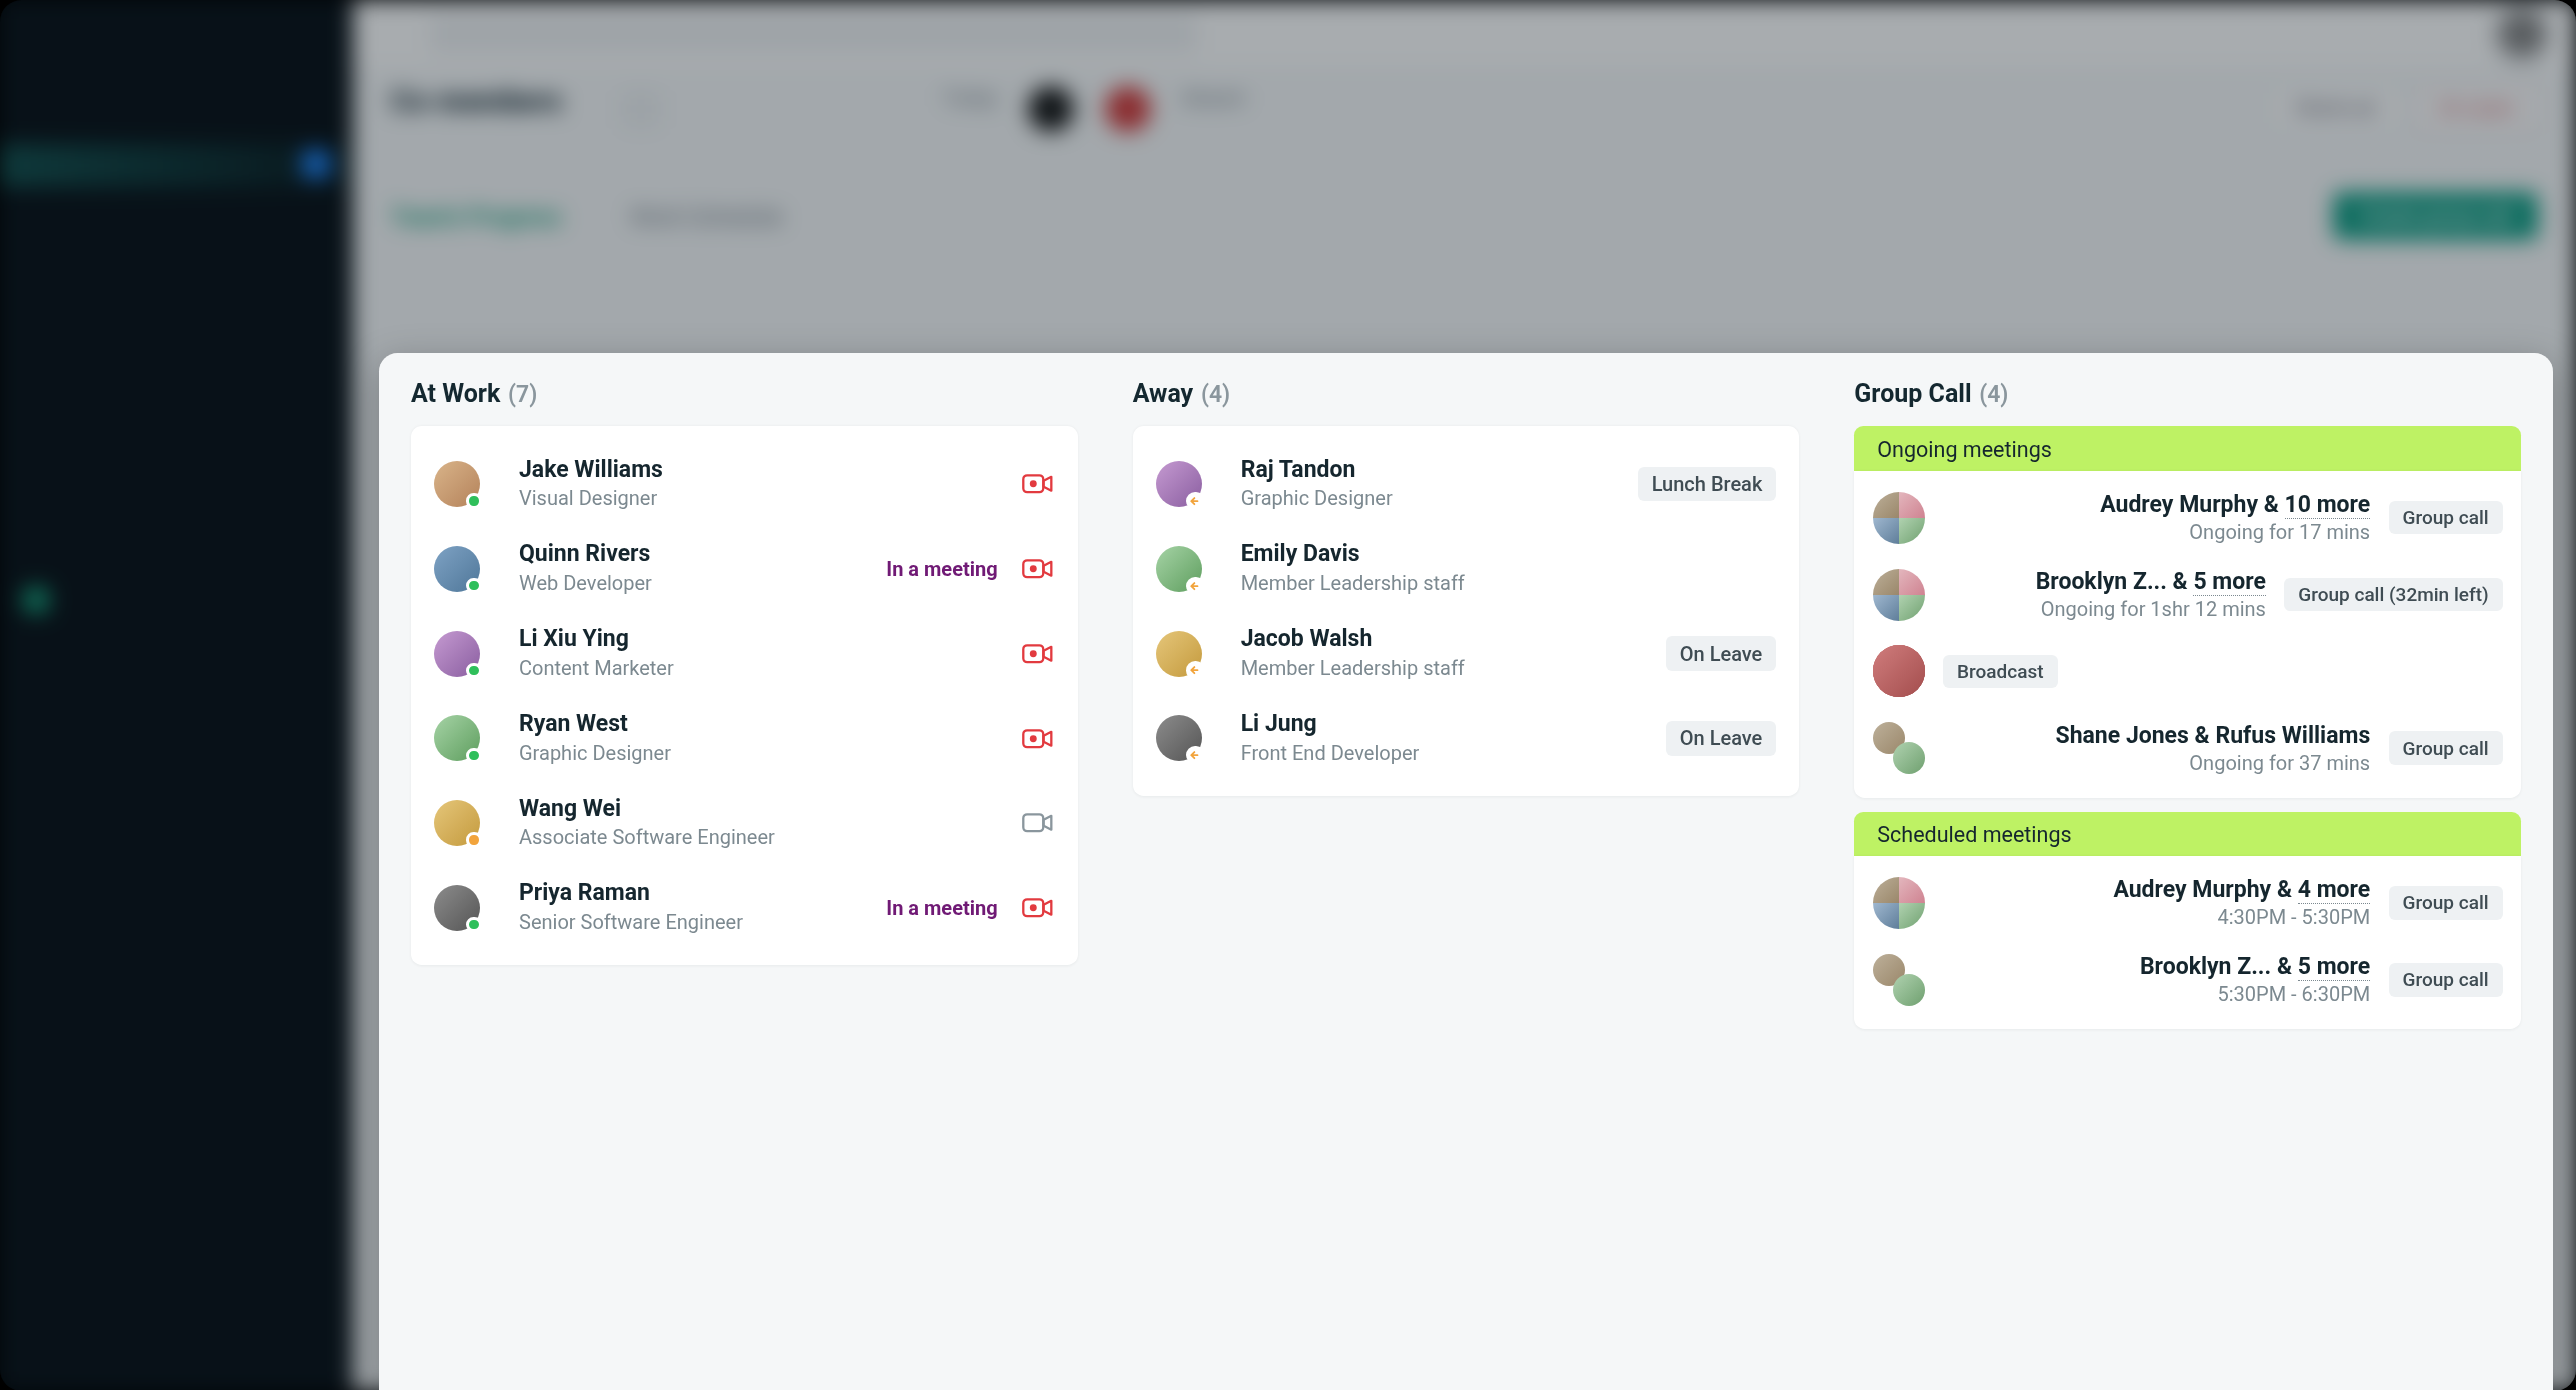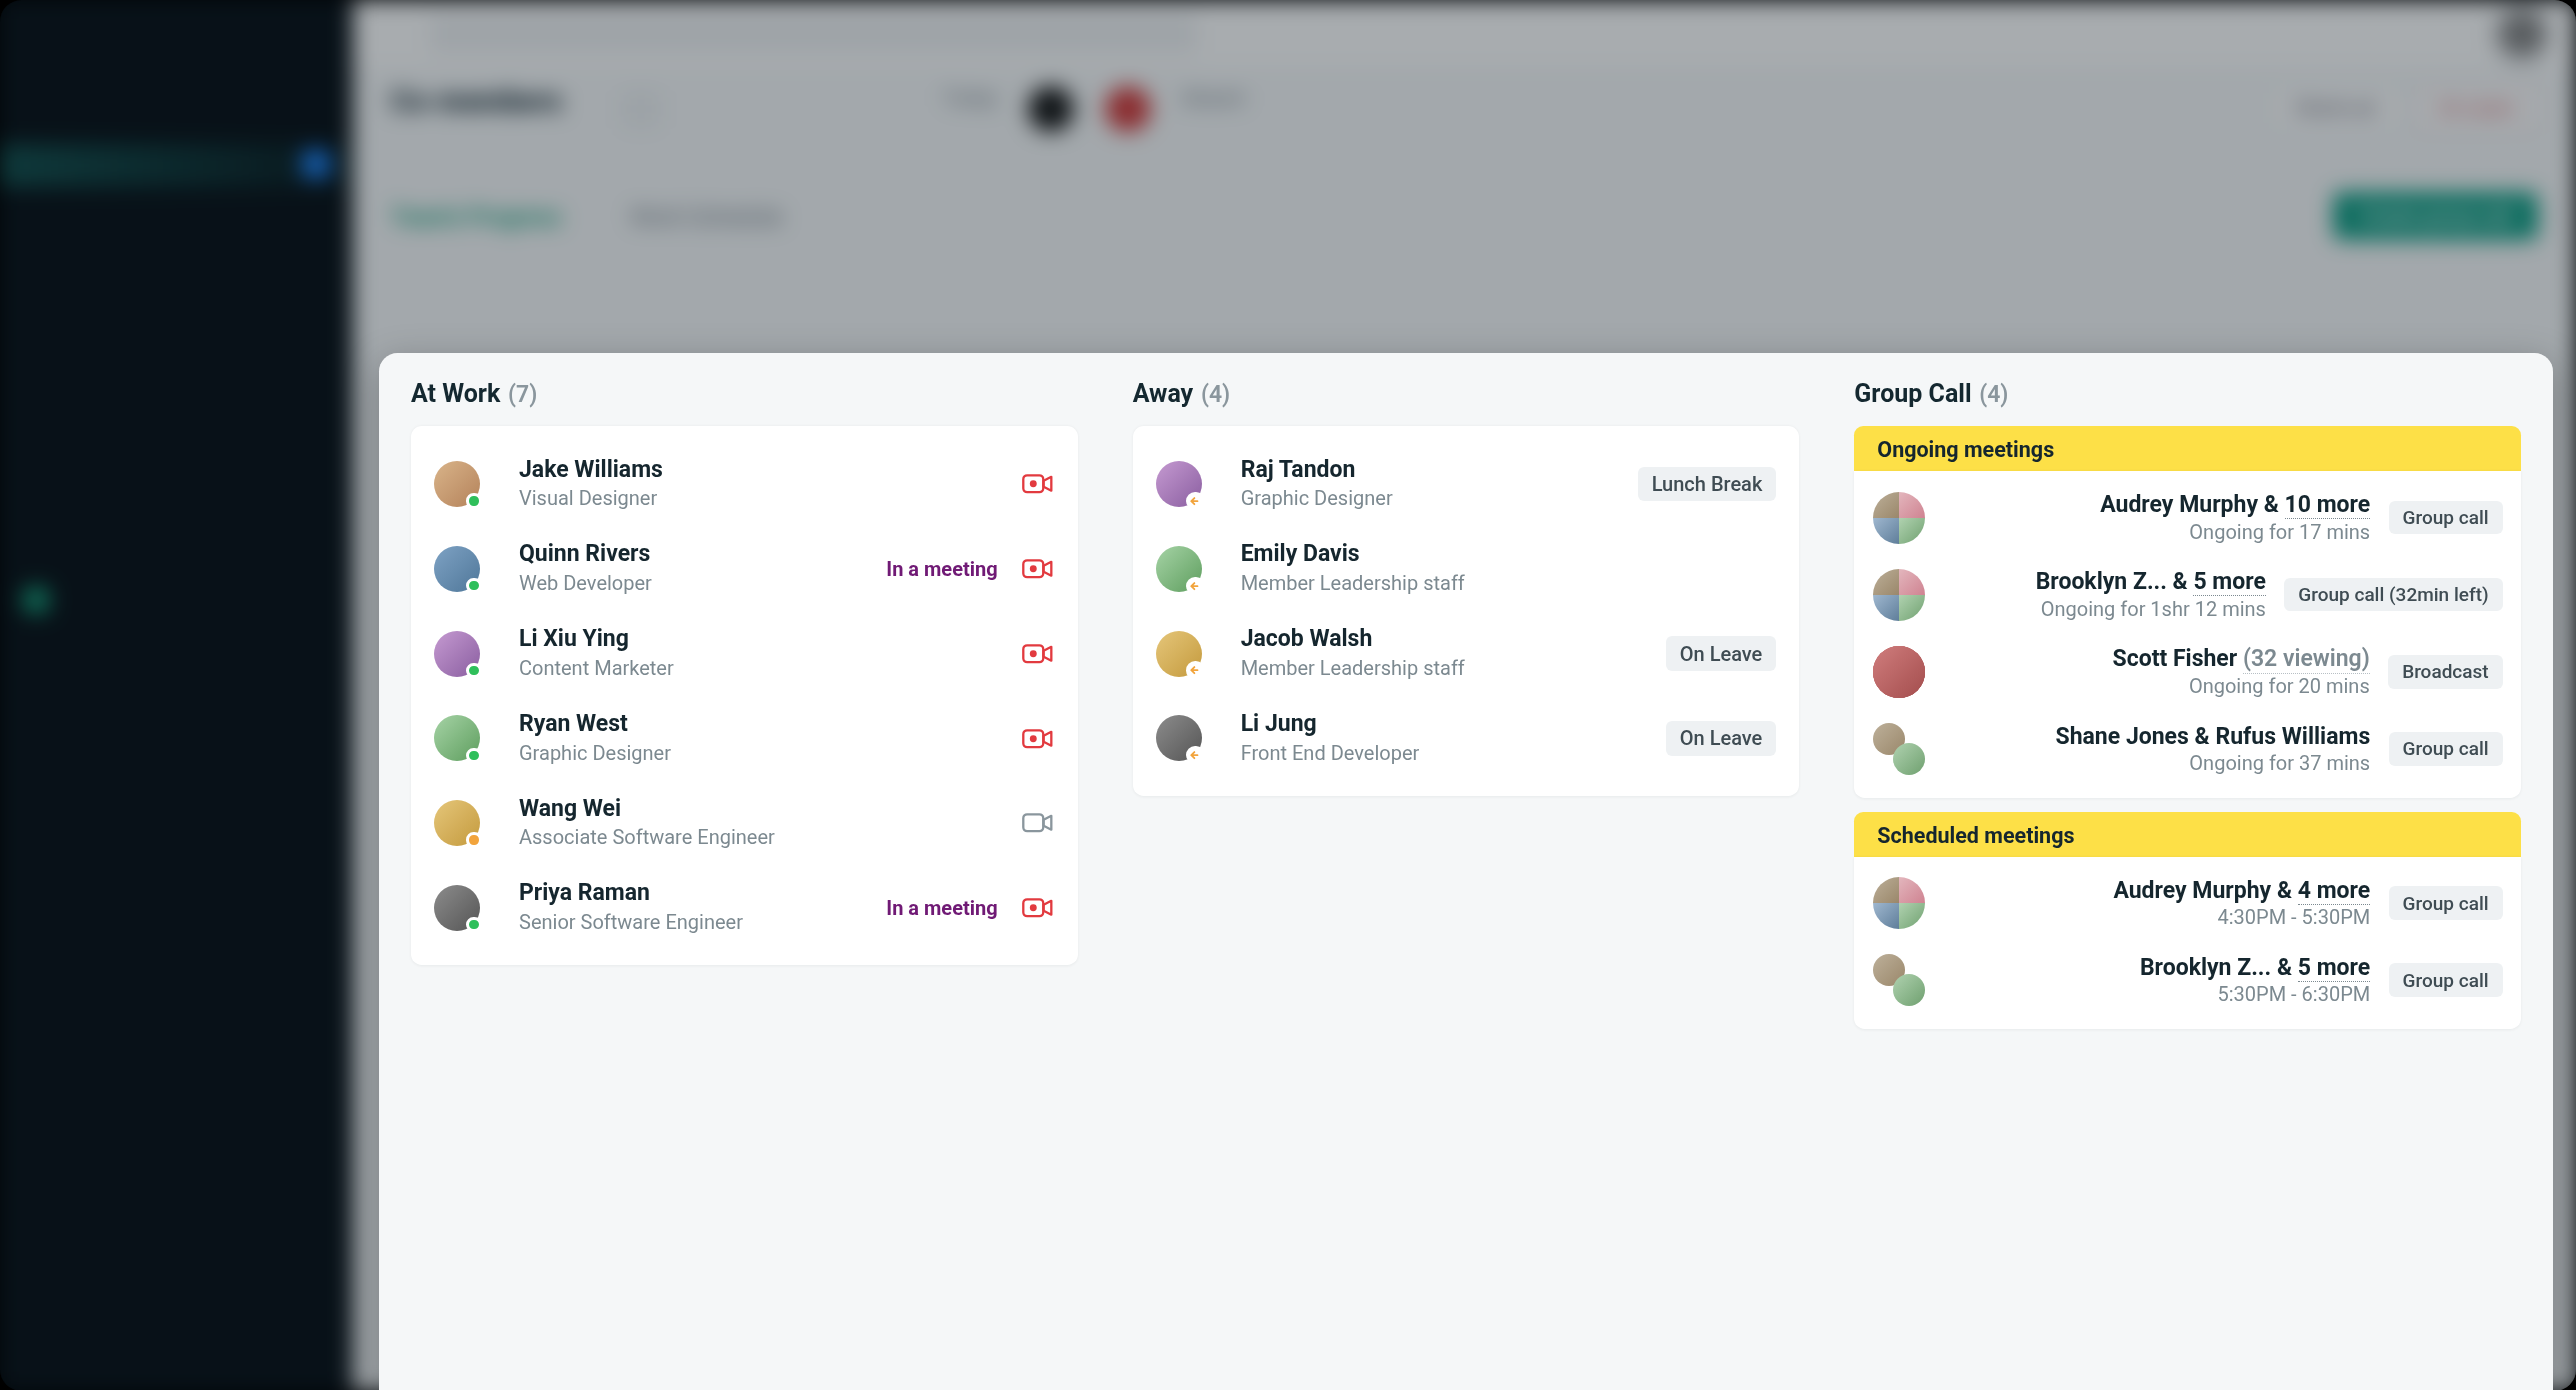--- a/index.html
+++ b/index.html
@@ -151,23 +151,23 @@
 
   .pill {
     background: #eef1f3; color: #3f4c53;
     border-radius: 6.1px; padding: 5.4px 14px;
     font-size: 20px; font-weight: 500;
     white-space: nowrap;
   }
 
   
   .section-title {
-    font-size: 21.5px; font-weight: 700; color: #15262e;
+    font-size: 21.5px; font-weight: 400; color: #15262e;
     padding: 10.7px 23px 9.2px;
-    background: #fde047;
+    background: #bef264;
     border-radius: 9.2px 9.2px 0 0;
   }
   .gc-card {
     background: #fff;
     border-radius: 0 0 10.7px 10.7px;
     box-shadow: 0 0.8px 3.1px rgba(16,30,40,0.06);
     padding: 7.7px 18.4px 10.7px;
     margin-bottom: 14px;
   }
 
@@ -483,26 +483,20 @@
     </div>
     <span class="right-pill">Group call (32min left)</span>
   </div>
             <div class="gc-row">
     <div class="quad single">
     <div class="q tl"></div>
                 <div class="q tr"></div>
                 <div class="q bl"></div>
                 <div class="q br"></div>
   </div>
-    <div class="gc-main">
-      <div class="gc-title">
-        <span>Scott Fisher </span><span class="viewing">(32 viewing)</span>
-      </div>
-      <div class="gc-sub">Ongoing for 20 mins</div>
-    </div>
     <span class="right-pill">Broadcast</span>
   </div>
             <div class="gc-row">
     <div class="quad duo">
     <div class="q tl"></div>
                 <div class="q br"></div>
   </div>
     <div class="gc-main">
       <div class="gc-title">
         <span>Shane Jones &amp; Rufus Williams</span>

